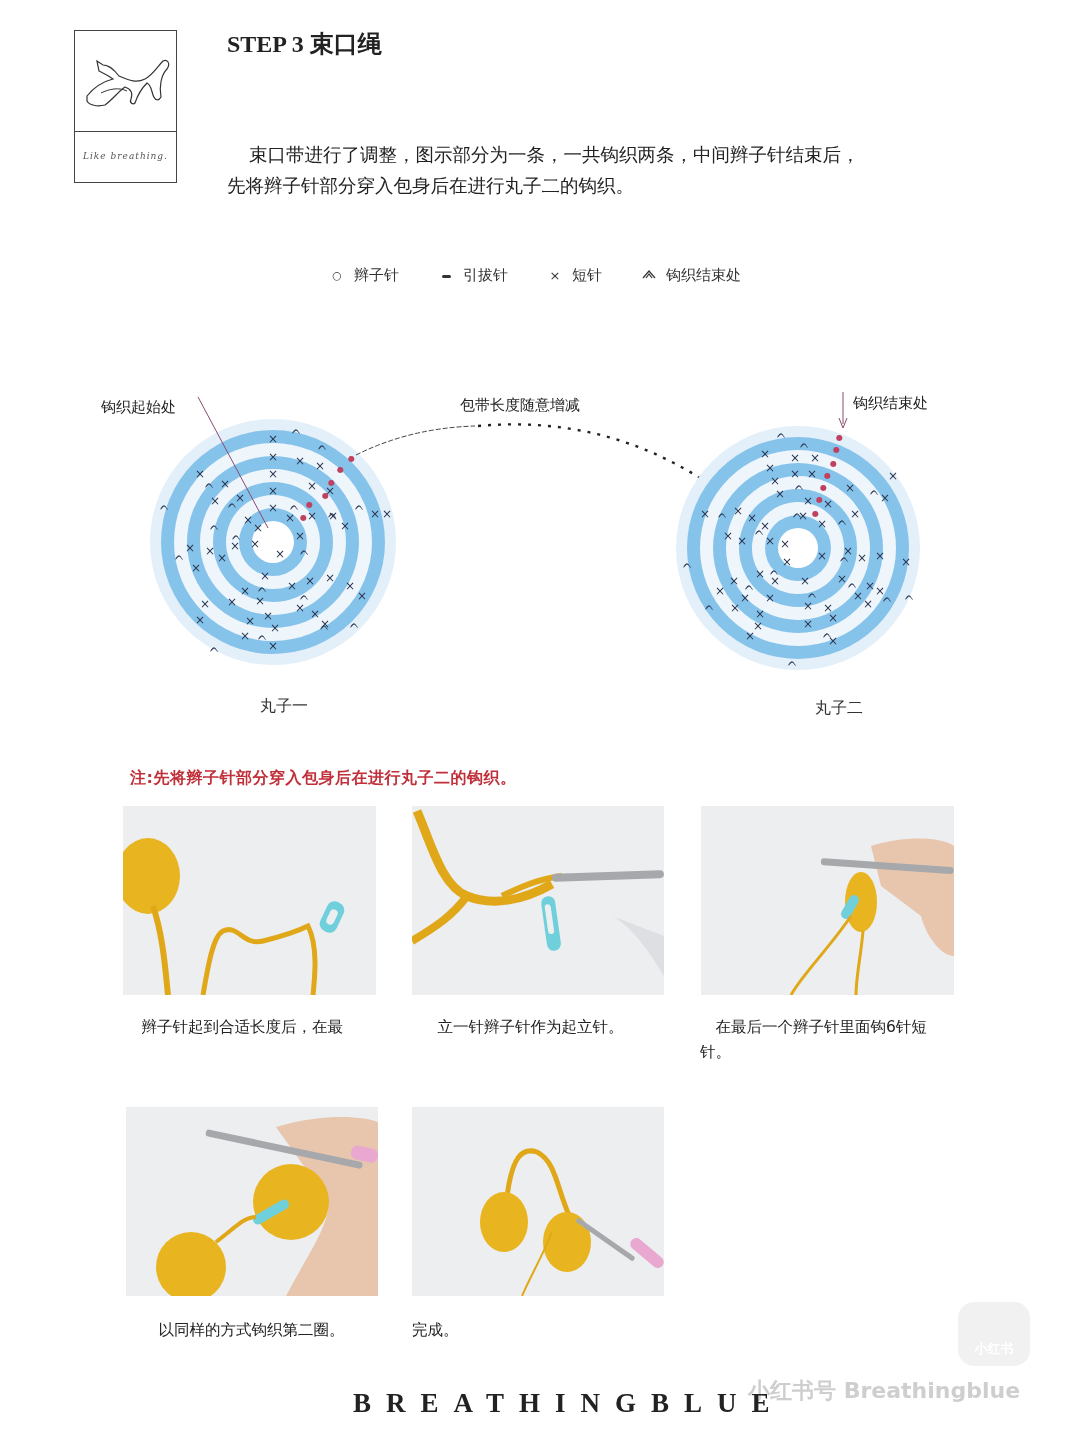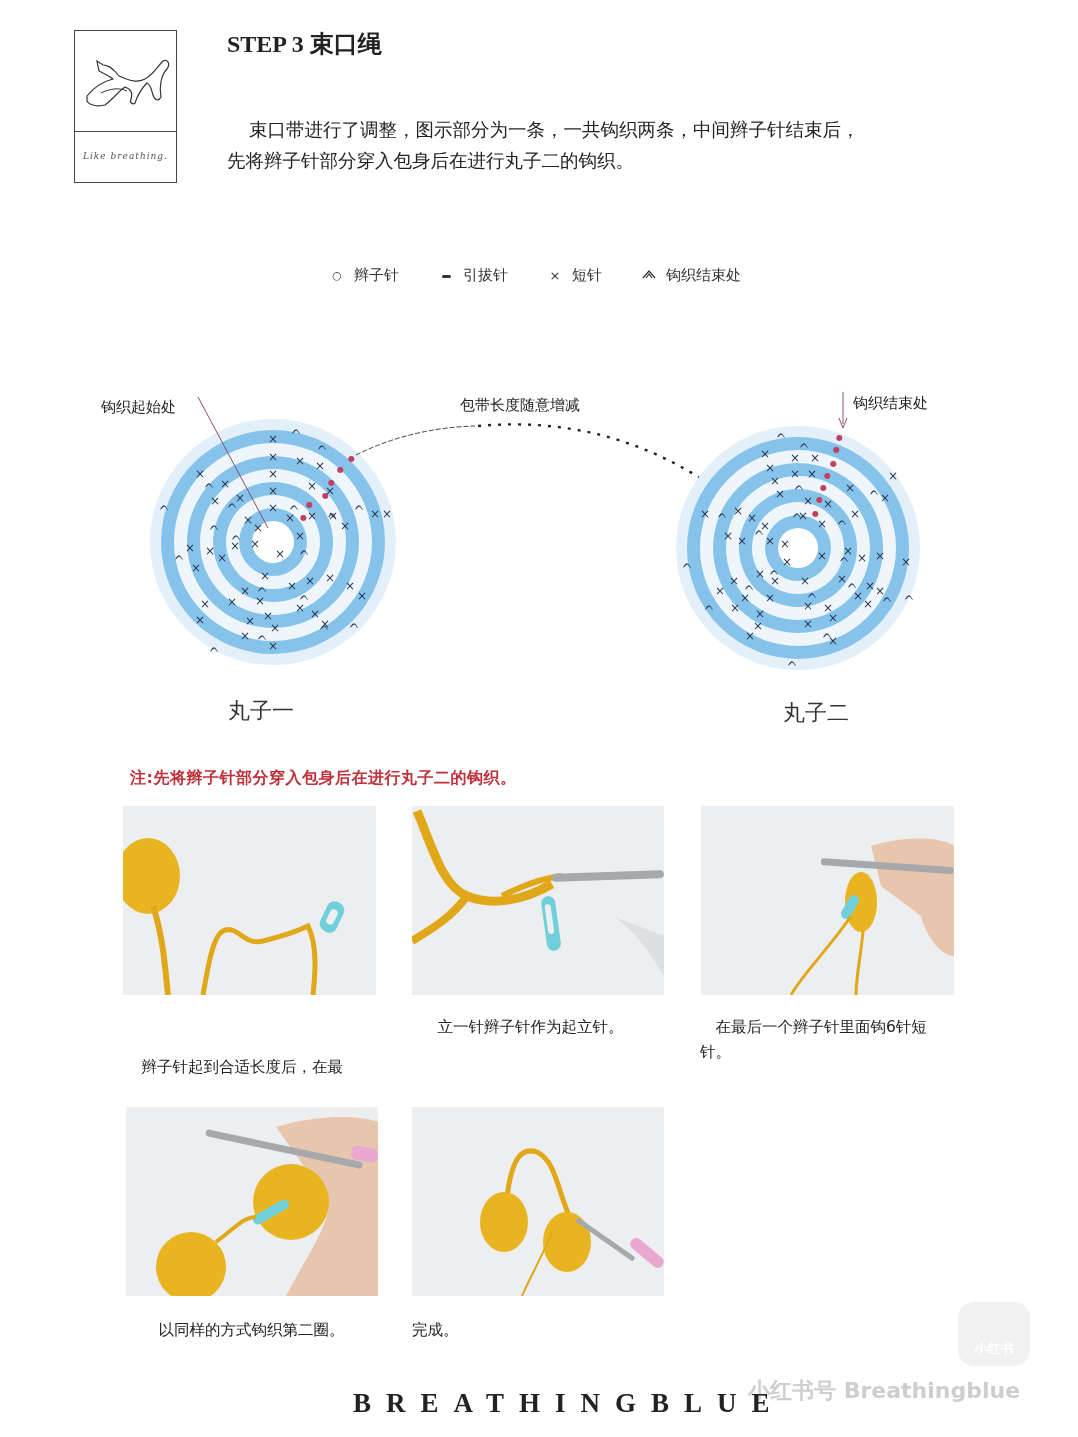--- a/index.html
+++ b/index.html
@@ -8,21 +8,21 @@
   .logo-box{left:74px;top:30px;width:103px;height:153px;border:1px solid #444;box-sizing:border-box;}
   .logo-box .divider{position:absolute;left:0;right:0;top:100px;border-top:1px solid #444;}
   .logo-box .tag{position:absolute;left:0;right:0;top:120px;text-align:center;font-family:"DejaVu Serif",serif;font-style:italic;font-size:9px;color:#555;letter-spacing:1px;}
   .step-title{left:227px;top:28px;font-family:"Liberation Serif","DejaVu Serif",serif;font-weight:bold;font-size:24px;color:#222;}
   .intro{left:227px;top:114px;width:790px;font-size:18.5px;line-height:31px;color:#222;}
   .intro p{margin:0;}
   .legend{left:328px;top:266px;font-size:15px;color:#333;display:flex;align-items:center;}
   .legend .item{display:flex;align-items:center;margin-right:38px;}
   .legend .sym{display:inline-block;width:18px;text-align:center;margin-right:8px;font-size:13px;}
   .label-sm{font-size:15px;color:#222;}
-  .ball-name{font-family:"DejaVu Serif","Liberation Serif",serif;font-size:22px;color:#333;}
+  .ball-name{font-family:"DejaVu Serif","Liberation Serif",serif;font-size:16px;color:#333;margin-left:32px;}
   .note{left:130px;top:768px;font-size:16px;color:#c0303a;font-weight:bold;letter-spacing:0.5px;}
   .photo{background:#e9eaec;overflow:hidden;}
   .caption{font-size:15.5px;line-height:25px;color:#222;}
   .brand{left:353px;top:1388px;font-family:"Liberation Serif","DejaVu Serif",serif;font-weight:bold;font-size:27px;letter-spacing:15px;color:#222;}
   .wm{font-size:22px;color:rgba(190,190,190,0.75);font-weight:bold;}
   .wm-badge{left:958px;top:1302px;width:72px;height:64px;border-radius:16px;background:rgba(235,235,235,0.7);}
   .wm-badge span{position:absolute;left:0;right:0;bottom:8px;text-align:center;font-size:13px;color:#fff;font-weight:bold;}
 </style>
 </head>
 <body>
@@ -32,21 +32,21 @@
     <path d="M12 65 C 20 55, 30 50, 38 48 C 33 44, 28 42, 24 40 L 22 30 L 28 34 C 35 34, 40 40, 44 45 C 55 50, 62 52, 70 48 C 78 44, 82 36, 88 30 C 92 28, 96 32, 92 38 C 86 44, 84 56, 86 66 C 84 70, 80 70, 78 64 C 76 58, 76 54, 72 52 C 66 58, 62 66, 60 72 C 58 74, 54 72, 56 68 C 58 62, 56 58, 50 56 C 44 60, 38 68, 30 74 C 22 76, 14 74, 12 70 Z" fill="none" stroke="#333" stroke-width="1.2"></path>
     <path d="M26 62 C 34 58, 44 56, 52 60" fill="none" stroke="#333" stroke-width="1"></path>
   </svg>
   <div class="divider"></div>
   <div class="tag">Like breathing.</div>
 </div>
 
 <div class="abs step-title">STEP 3 束口绳</div>
 
 <div class="abs intro">
-  <p style="text-indent:22px;">束口带进行了调整，图示部分为一条，一共钩织两条，中间辫子针结束后，</p>
+  <p style="text-indent:22px;margin-top:25px;">束口带进行了调整，图示部分为一条，一共钩织两条，中间辫子针结束后，</p>
   <p>先将辫子针部分穿入包身后在进行丸子二的钩织。</p>
 </div>
 
 <div class="abs legend">
   <div class="item">
     <span class="sym" style="font-size:11px;">○</span>
     <span>辫子针</span>
   </div>
   <div class="item">
     <span class="sym"><span style="display:inline-block;width:9px;height:3px;background:#333;border-radius:2px;vertical-align:middle;"></span></span>
@@ -302,21 +302,21 @@
     <rect width="253" height="189" fill="#eceef0"></rect>
     <path d="M170 40 C 200 30, 240 30, 253 40 L 253 150 C 240 150, 225 130, 220 110 L 180 80 Z" fill="#e8c6ad"></path>
     <rect x="120" y="52" width="133" height="7" rx="3" fill="#a6a8ac" transform="rotate(4 120 55)"></rect>
     <ellipse cx="160" cy="96" rx="16" ry="30" fill="#e8b420"></ellipse>
     <rect x="144" y="88" width="10" height="26" rx="5" fill="#6fd0dc" transform="rotate(30 149 101)"></rect>
     <path d="M150 110 C 130 140, 100 170, 90 189" stroke="#e0a818" stroke-width="3" fill="none"></path>
     <path d="M162 125 C 160 150, 155 170, 155 189" stroke="#e0a818" stroke-width="3" fill="none"></path>
   </svg>
 </div>
 
-<div class="abs caption" style="left:126px;top:1015px;width:260px;margin-top:40px;">
+<div class="abs caption" style="left:126px;top:1015px;width:260px;">
   <div>　辫子针起到合适长度后，在最</div>
 </div>
 <div class="abs caption" style="left:422px;top:1015px;width:260px;">
   <div>　立一针辫子针作为起立针。</div>
 </div>
 <div class="abs caption" style="left:700px;top:1015px;width:270px;">
   <div>　在最后一个辫子针里面钩6针短</div>
   <div>针。</div>
 </div>
 

